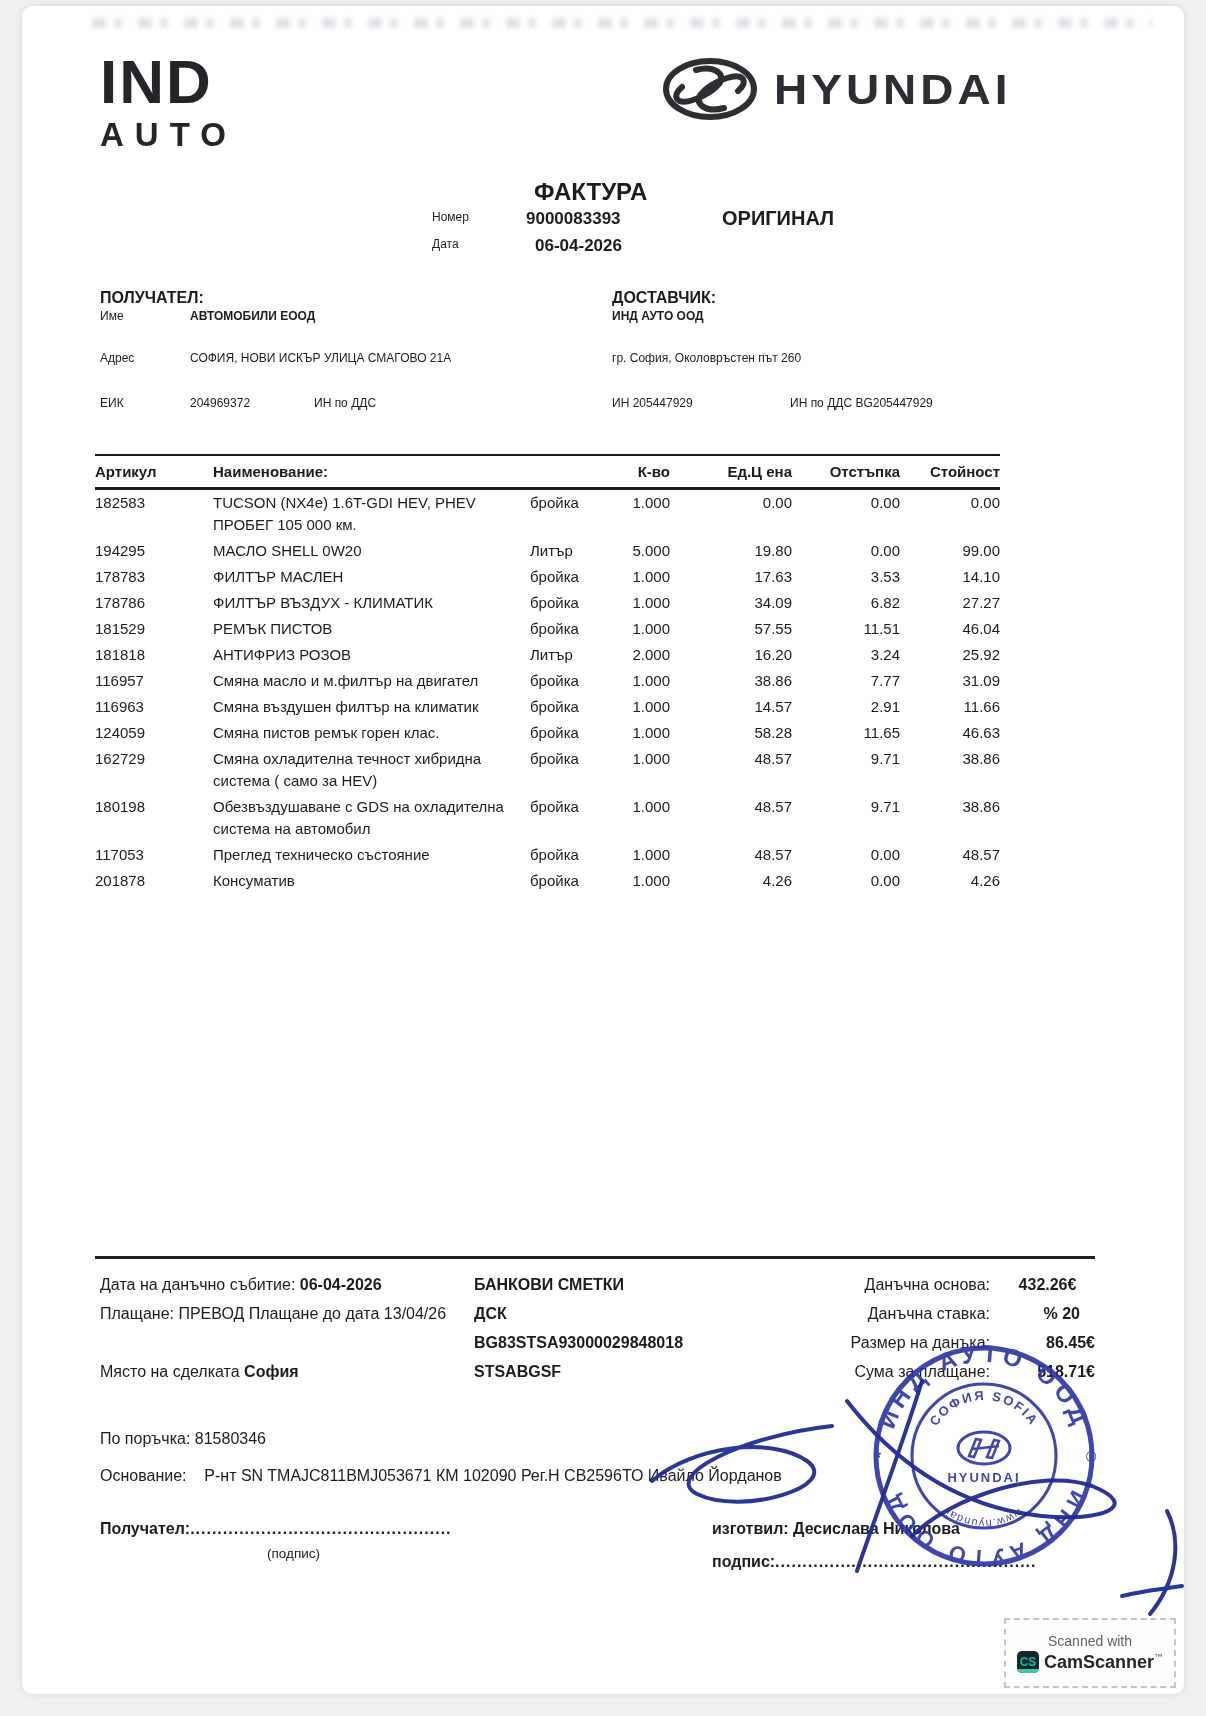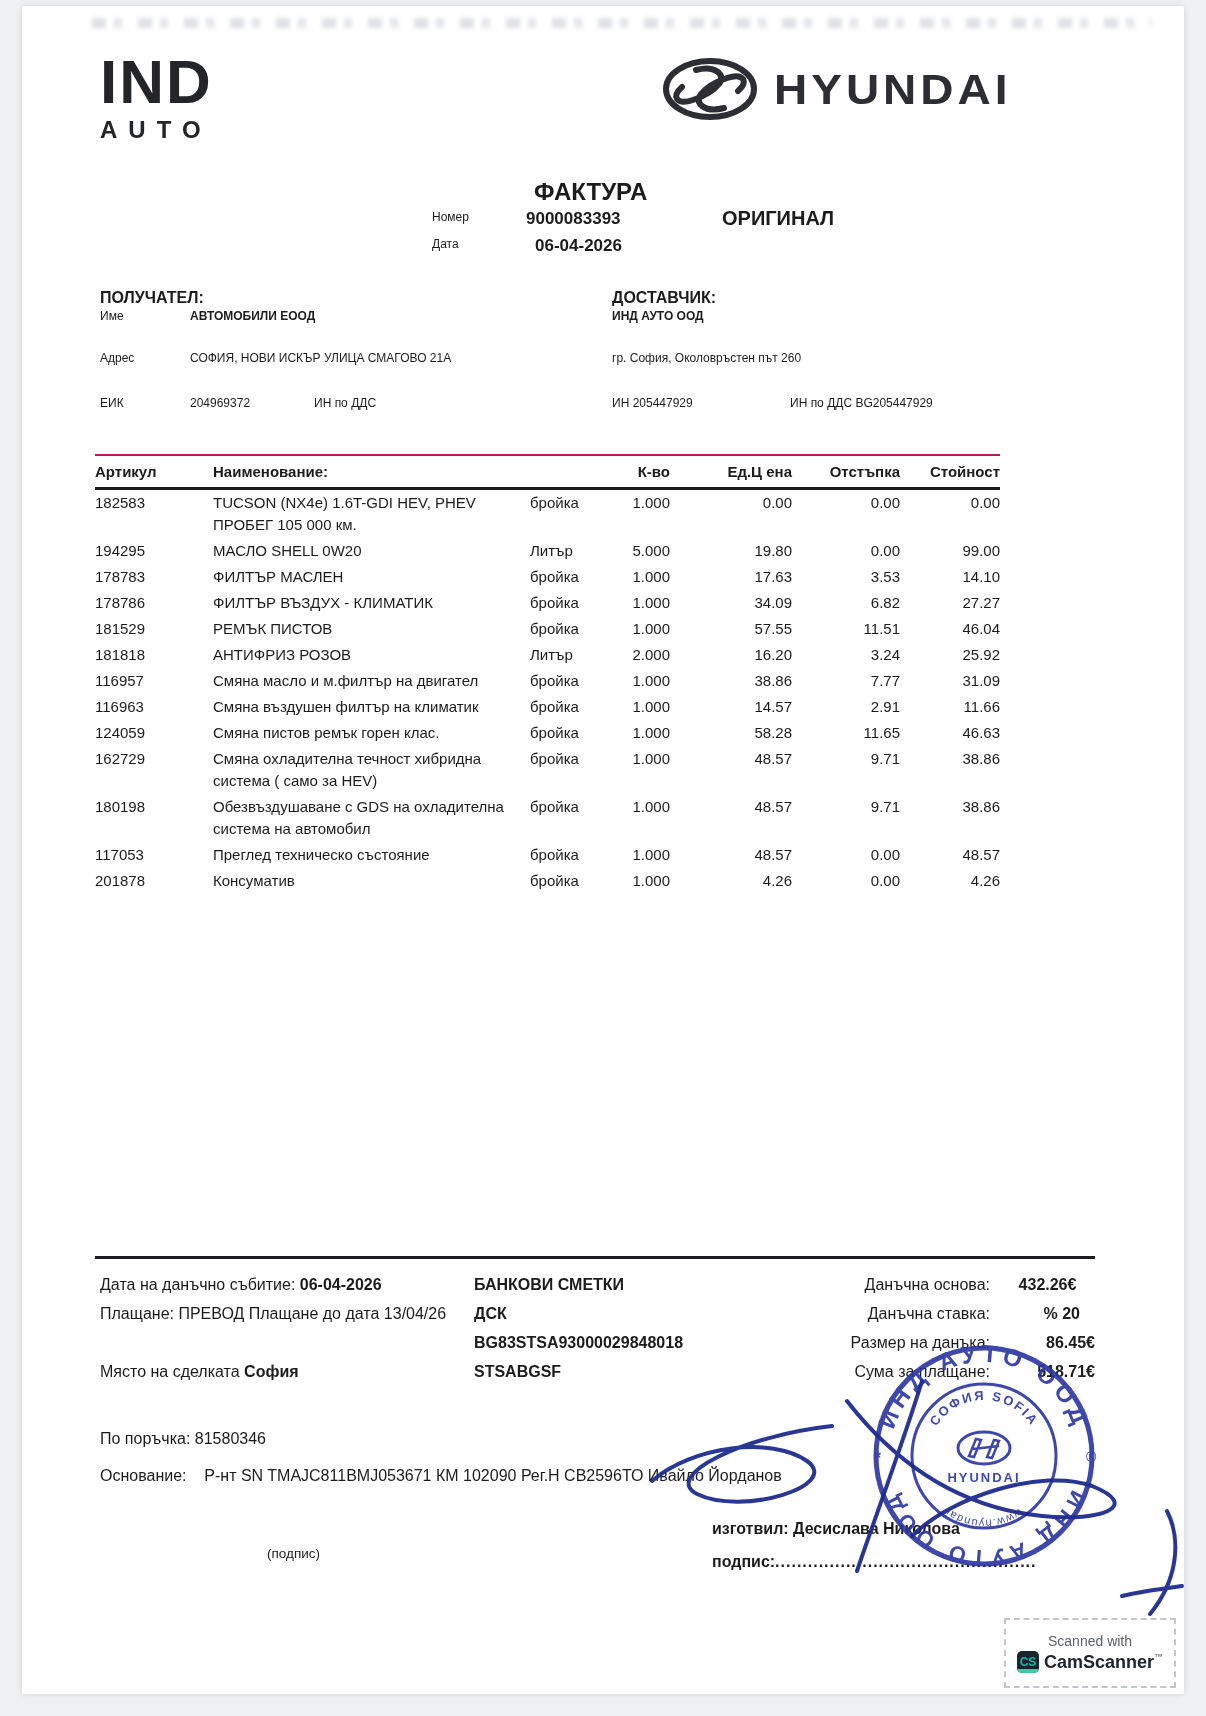--- a/index.html
+++ b/index.html
@@ -1,39 +1,39 @@
 <!DOCTYPE html>
 <html><head>
 <meta charset="utf-8">
 <style>
   html,body{margin:0;padding:0;background:#e9eaed;}
   .canvas{position:relative;width:1206px;height:1716px;margin:0 auto;overflow:hidden;
           font-family:"Liberation Sans", sans-serif;color:#1c1c1e;background:#eef0f2;}
   .paper{position:absolute;left:22px;top:6px;width:1162px;height:1688px;background:#ffffff;
-         box-shadow:0 0 6px rgba(0,0,0,.12);border-radius:2px;}
+         box-shadow:0 0 6px rgba(0,0,0,.12);border-radius:10px;}
   .abs{position:absolute;}
   .b{font-weight:bold;}
   
   .scan-smudge{position:absolute;left:70px;top:12px;width:1060px;height:10px;opacity:.28;filter:blur(2px);
     background:repeating-linear-gradient(90deg,#8a93a6 0 14px,transparent 14px 22px,#9aa3b5 22px 30px,transparent 30px 46px);}
   
   .ind{font-size:62px;font-weight:900;letter-spacing:2px;color:#232529;line-height:.9;}
-  .auto{font-size:24px;font-weight:800;letter-spacing:11px;color:#232529;margin-top:6px;}
+  .auto{font-size:33px;font-weight:800;letter-spacing:11px;color:#232529;margin-top:6px;}
   
   .hy-word{font-size:46px;font-weight:800;letter-spacing:4px;color:#2c2e33;transform:scaleY(.92);}
   
   .t-title{font-size:24px;}
   .t-lab{font-size:12px;}
   .t-val{font-size:17px;}
   .sec{font-size:16px;font-weight:bold;}
   
   .items{position:absolute;left:95px;top:448px;width:905px;font-size:15px;}
   .irow{display:grid;grid-template-columns:118px 317px 82px 58px 122px 108px 100px;column-gap:0;}
   .irow>div{padding:2px 0;line-height:22px;}
-  .h-row{border-top:2px solid #be185d;border-bottom:3.5px solid #1b1b1f;font-weight:bold;}
+  .h-row{border-top:2px solid #0f172a;border-bottom:3.5px solid #1b1b1f;font-weight:bold;}
   .h-row>div{padding:5px 0 4px;}
   .num{text-align:right;}
   
   .rule{position:absolute;left:95px;width:1000px;height:3px;background:#1d1d22;}
   .sumrow{font-size:16px;line-height:29px;}
   .dots{letter-spacing:1px;}
   .small{font-size:13.5px;}
   
   .stamp{position:absolute;left:842px;top:1330px;width:240px;height:240px;opacity:.9;}
   .sig{position:absolute;left:600px;top:1360px;width:580px;height:280px;pointer-events:none;}
@@ -262,20 +262,23 @@
     <div class="abs sumrow b" style="left:978px;top:1322px;width:95px;text-align:right;">86.45€</div>
     <div class="abs sumrow" style="left:700px;top:1351px;width:268px;text-align:right;">Сума за плащане:</div>
     <div class="abs sumrow b" style="left:978px;top:1351px;width:95px;text-align:right;">518.71€</div>
 
     <div class="abs sumrow" style="left:78px;top:1418px;">По поръчка: 81580346</div>
     <div class="abs sumrow" style="left:78px;top:1455px;">
       <span>Основание:</span>&nbsp;&nbsp;&nbsp;
       <span>Р-нт SN TMAJC811BMJ053671 КМ 102090 Рег.Н СВ2596ТО Ивайло Йорданов</span>
     </div>
 
+    <div class="abs sumrow b" style="left:78px;top:1508px;">
+      <span>Получател:</span><span class="dots">................................................</span>
+    </div>
     <div class="abs small" style="left:245px;top:1540px;">(подпис)</div>
 
     <div class="abs sumrow b" style="left:690px;top:1508px;">
       <span>изготвил:</span>
       <span>Десислава Николова</span>
     </div>
     <div class="abs sumrow b" style="left:690px;top:1541px;">
       <span>подпис:</span><span class="dots">................................................</span>
     </div>
 

